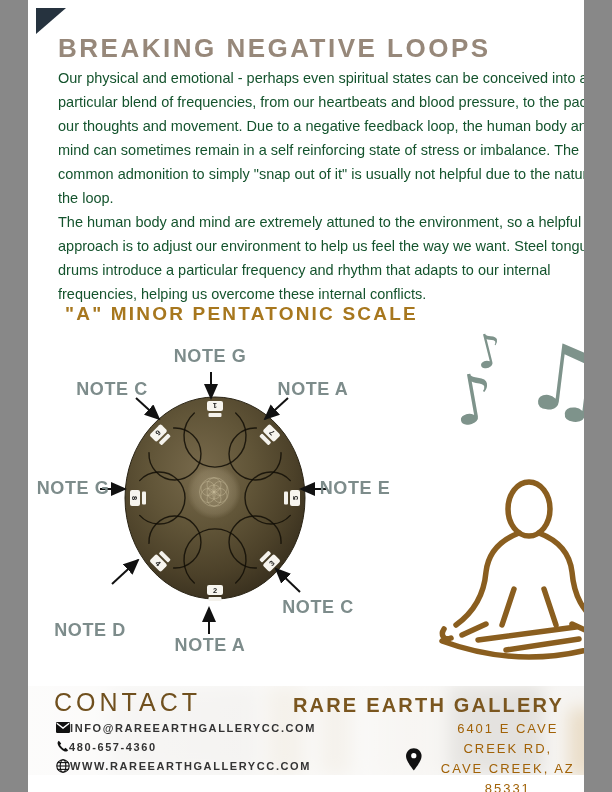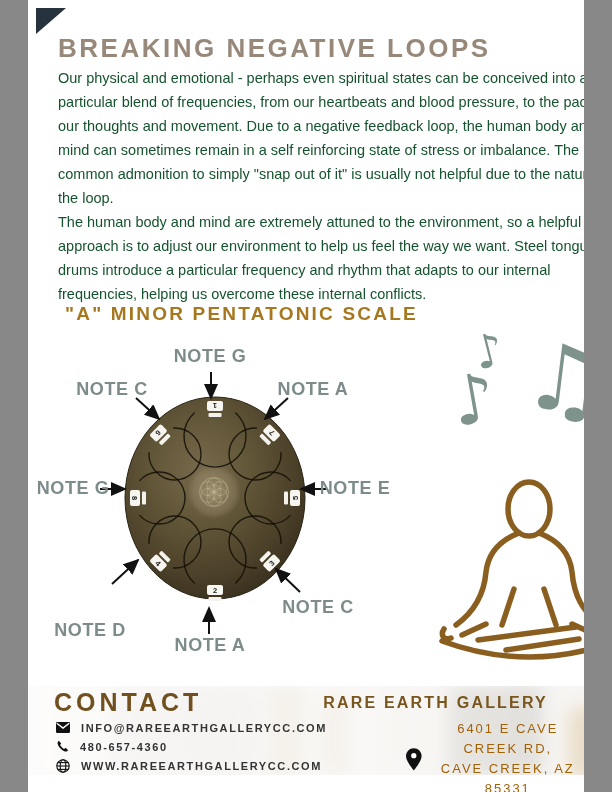--- a/index.html
+++ b/index.html
@@ -30,27 +30,27 @@
   
   .footer{position:absolute;left:0;top:686px;width:612px;height:89px;background:#ece9e4;overflow:hidden;}
   .blob{position:absolute;filter:blur(9px);}
   .b1{left:80px;top:0;width:150px;height:89px;background:#b3aca1;opacity:.45;}
   .b2{left:238px;top:0;width:38px;height:89px;background:#c7b28c;opacity:.6;}
   .b3{left:292px;top:8px;width:30px;height:81px;background:#cbb794;opacity:.55;}
   .b4{left:420px;top:0;width:95px;height:89px;background:#6e6759;opacity:.4;}
   .b5{left:540px;top:22px;width:80px;height:70px;background:#b5812a;opacity:.5;}
   .b6{left:348px;top:0;width:64px;height:89px;background:#e6dfd4;opacity:.6;}
   .fwash{position:absolute;inset:0;background:linear-gradient(90deg,rgba(255,255,255,.85) 0%,rgba(255,255,255,.72) 55%,rgba(255,255,255,.5) 100%);}
-  .contact-title{position:absolute;left:26px;top:688px;font-size:25px;font-weight:bold;
+  .contact-title{position:absolute;left:26px;top:688px;font-size:25px;font-weight:normal;
                  letter-spacing:4px;color:#70501e;}
   .contact-rows{position:absolute;left:28px;top:719px;}
-  .c-row{display:flex;align-items:center;gap:11px;height:17px;margin-bottom:2px;
+  .c-row{display:flex;align-items:center;gap:0;height:17px;margin-bottom:2px;
          font-size:11px;letter-spacing:1.6px;color:#333333;font-weight:bold;}
   .c-row svg{flex:0 0 auto;}
-  .gallery-title{position:absolute;right:36px;top:694px;font-size:16px;font-weight:bold;
+  .gallery-title{position:absolute;right:20px;top:694px;font-size:20px;font-weight:bold;
                  letter-spacing:2.2px;color:#7a561f;white-space:nowrap;}
   .gallery-addr{position:absolute;left:378px;top:719px;display:flex;align-items:center;gap:10px;}
   .addr-lines{font-size:13px;letter-spacing:2px;color:#a16207;line-height:20px;text-align:center;}
 </style>
 </head>
 <body>
 
 <div class="page">
 
   <div class="corner"></div>

